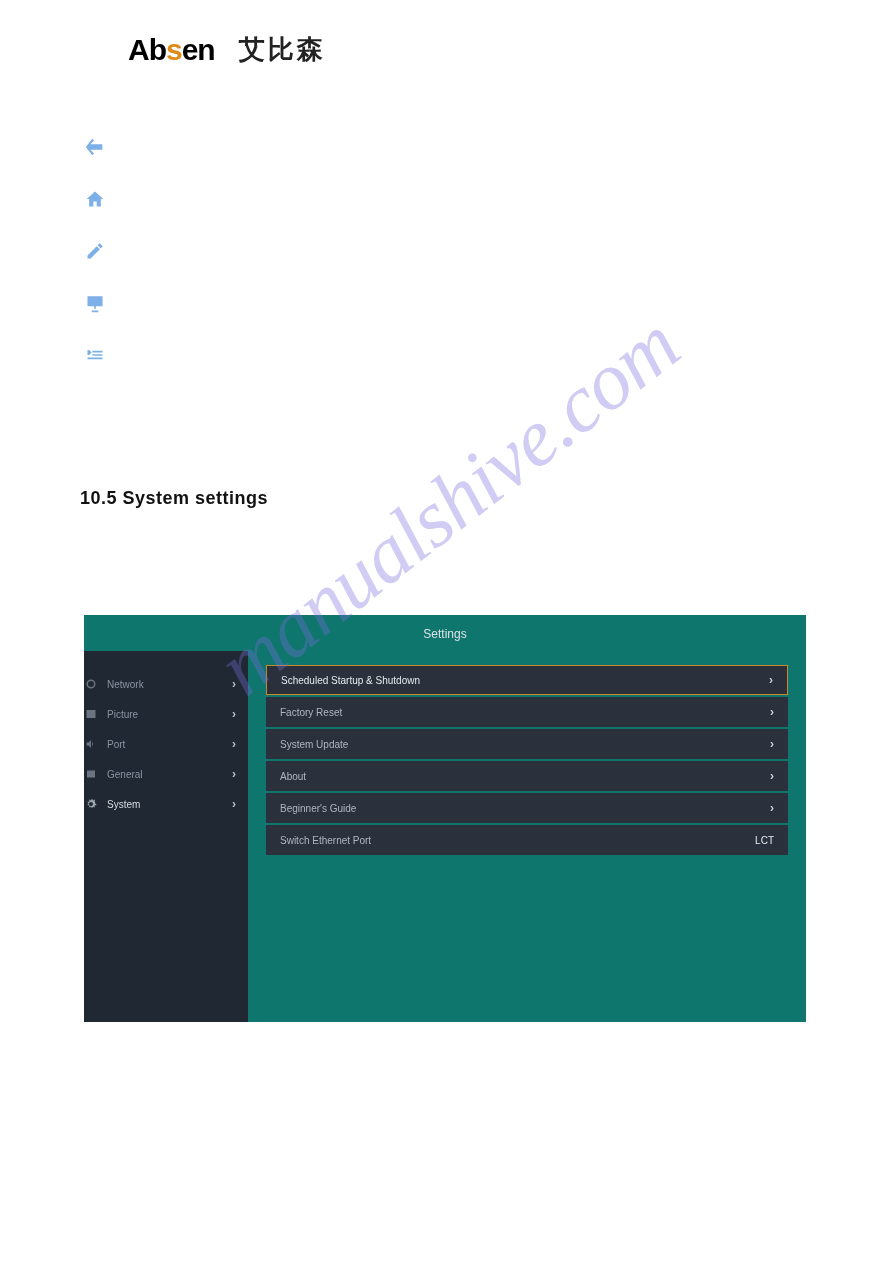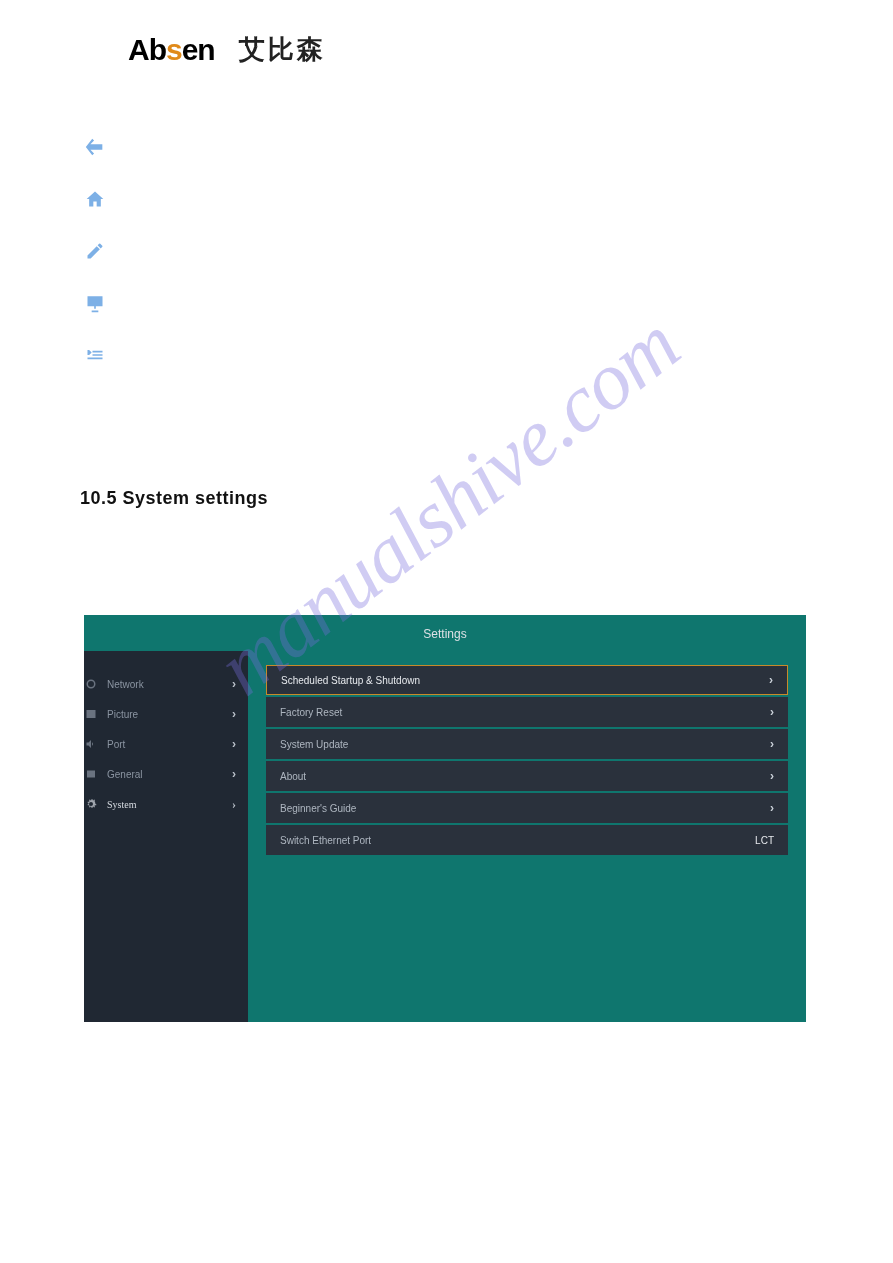--- a/index.html
+++ b/index.html
@@ -95,21 +95,21 @@
   }
   .side-item {
     display: flex;
     align-items: center;
     height: 30px;
     padding: 0 12px 0 1px;
     color: #8a94a1;
     font-size: 10px;
     position: relative;
   }
-  .side-item.active { color: #d7dce2; font-family: Liberation Serif, serif; }
+  .side-item.active { color: #d7dce2; }
   .side-item .side-icon {
     width: 12px; height: 12px;
     margin-right: 10px;
     opacity: 0.7;
   }
   .side-item .side-label { flex: 1; }
   .side-item .side-chevron {
     color: #b9c0c9;
     font-size: 12px;
     font-weight: bold;

